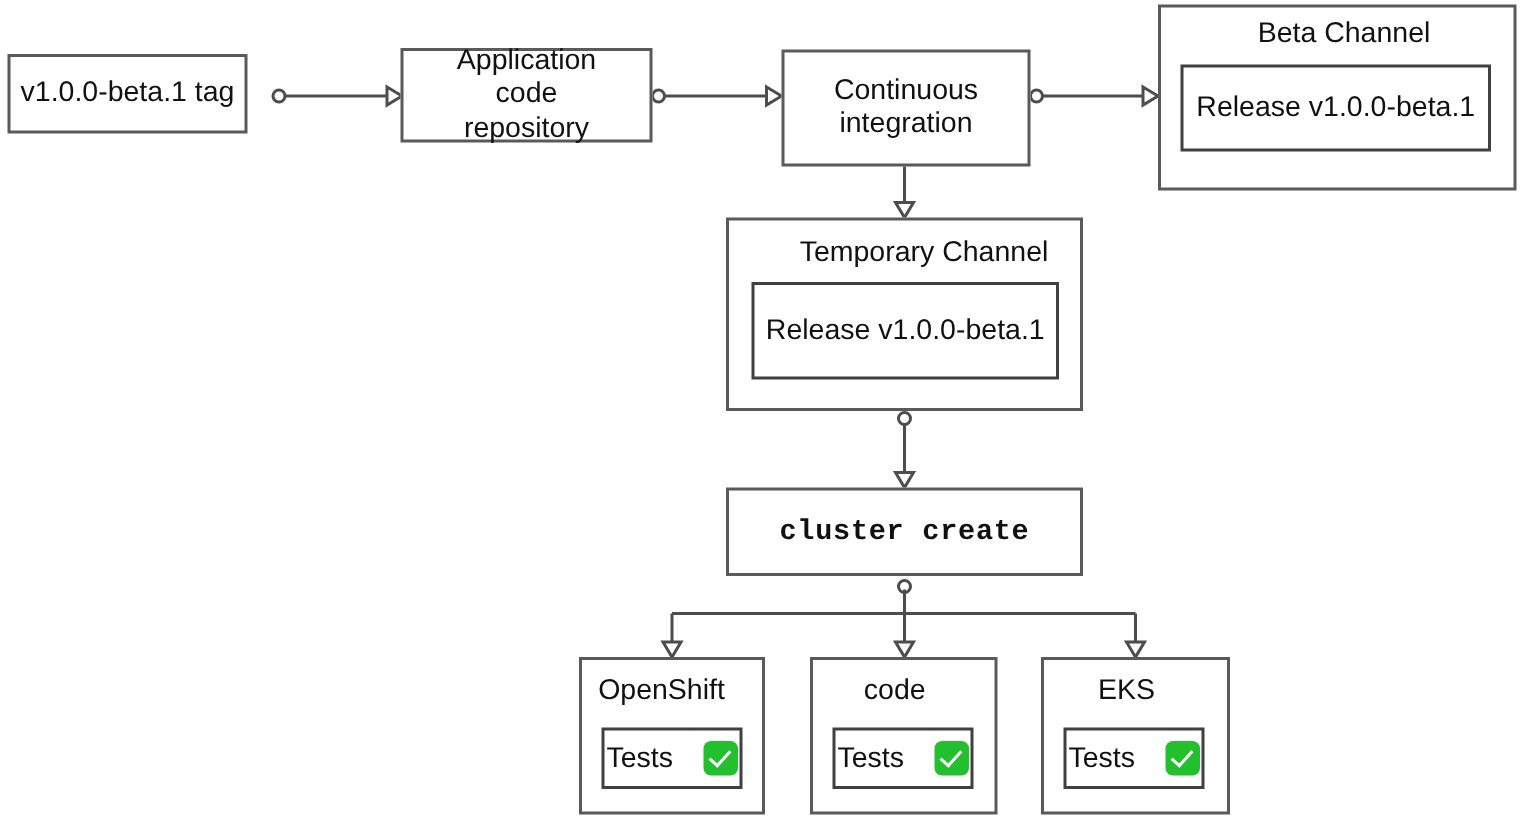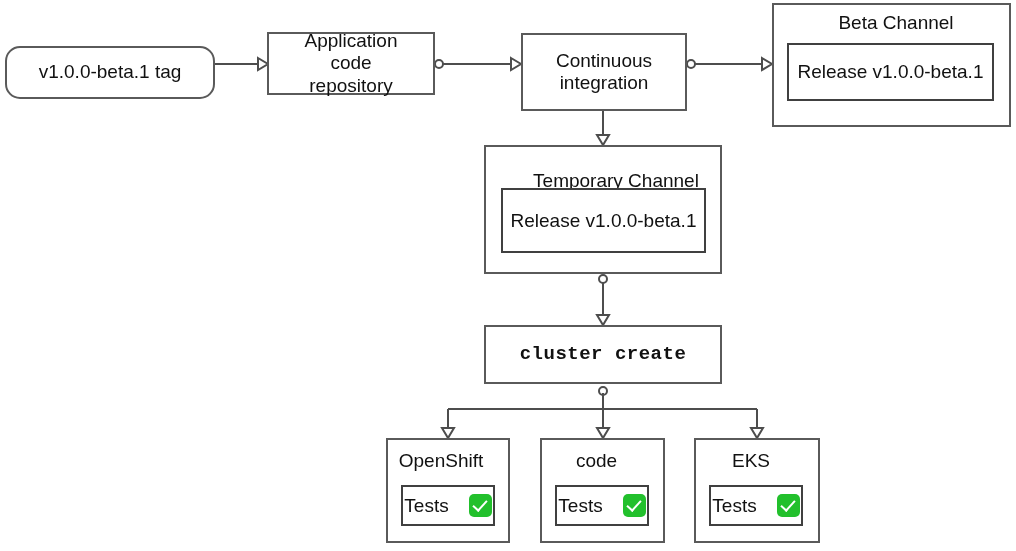--- a/index.html
+++ b/index.html
@@ -157,40 +157,40 @@
       <line class="edge-line" x1="448" y1="409" x2="757" y2="409"></line>
       <line class="edge-line" x1="448" y1="409" x2="448" y2="428"></line>
       <line class="edge-line" x1="603" y1="409" x2="603" y2="428"></line>
       <line class="edge-line" x1="757" y1="409" x2="757" y2="428"></line>
       <polygon class="edge-arrow" points="442,428 454,428 448,438"></polygon>
       <polygon class="edge-arrow" points="597,428 609,428 603,438"></polygon>
       <polygon class="edge-arrow" points="751,428 763,428 757,438"></polygon>
     </g>
   </svg>
 
-  <div class="node" style="left:5px; top:46px; width:210px; height:53px;border-radius:15px;">
+  <div class="node" style="left:5px; top:36px; width:160px; height:53px;">
     <span>v1.0.0-beta.1 tag</span>
   </div>
 
   <div class="node" style="left:267px; top:32px; width:168px; height:63px; padding:0 28px;">
     <span>Application code repository</span>
   </div>
 
   <div class="node" style="left:521px; top:33px; width:166px; height:78px; padding:0 10px;">
     <span>Continuous integration</span>
   </div>
 
   <div class="group" style="left:772px; top:3px; width:239px; height:124px;"></div>
   <div class="group-title" style="left:772px; top:12px; width:248px;">Beta Channel</div>
   <div class="inner-box" style="left:787px; top:43px; width:207px; height:58px;">
     <span>Release v1.0.0-beta.1</span>
   </div>
 
   <div class="group" style="left:484px; top:145px; width:238px; height:129px;"></div>
-  <div class="group-title" style="left:484px; top:170px; width:264px;">Temporary Channel</div>
+  <div class="group-title" style="left:484px; top:158px; width:264px;">Temporary Channel</div>
   <div class="inner-box" style="left:501px; top:188px; width:205px; height:65px;">
     <span>Release v1.0.0-beta.1</span>
   </div>
 
   <div class="node mono-node" style="left:484px; top:325px; width:238px; height:59px;">
     <span>cluster create</span>
   </div>
 
   <div class="group" style="left:386px; top:438px; width:124px; height:105px;"></div>
   <div class="group-title" style="left:379px; top:450px; width:124px;">OpenShift</div>

